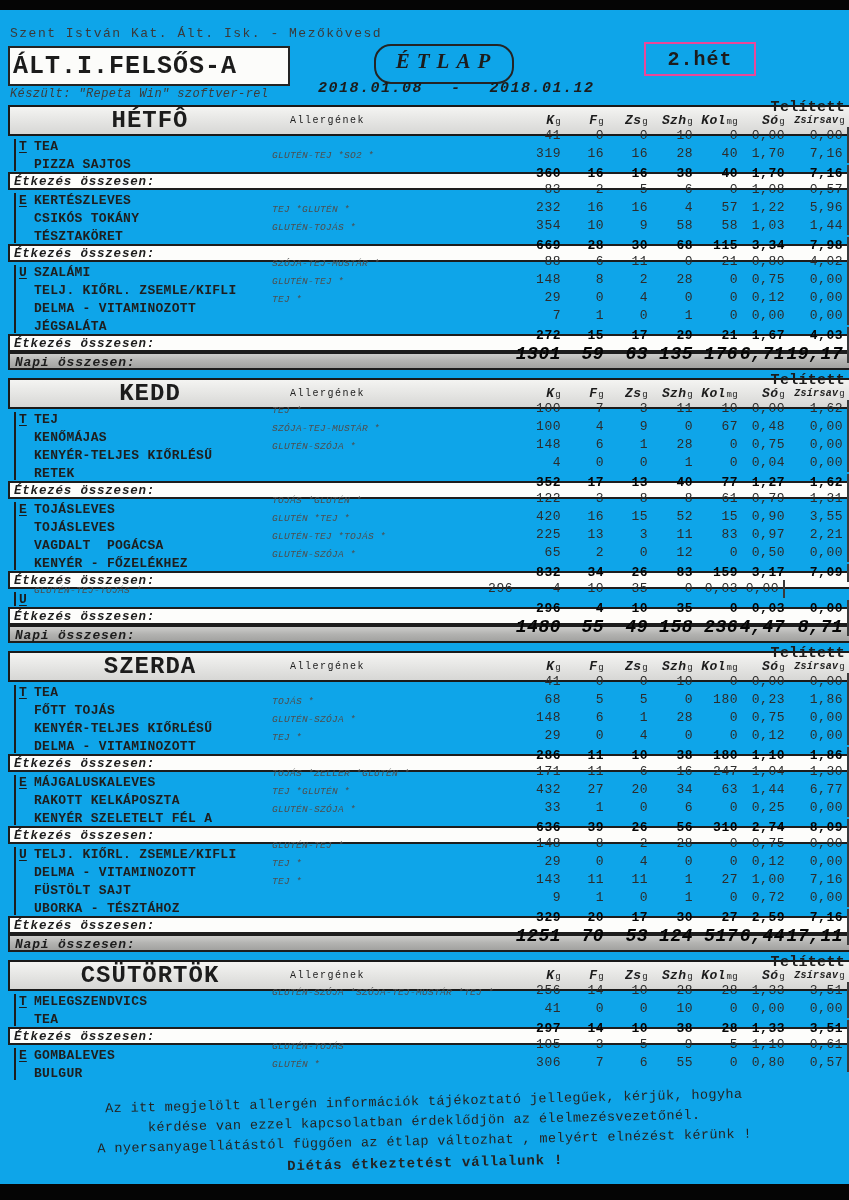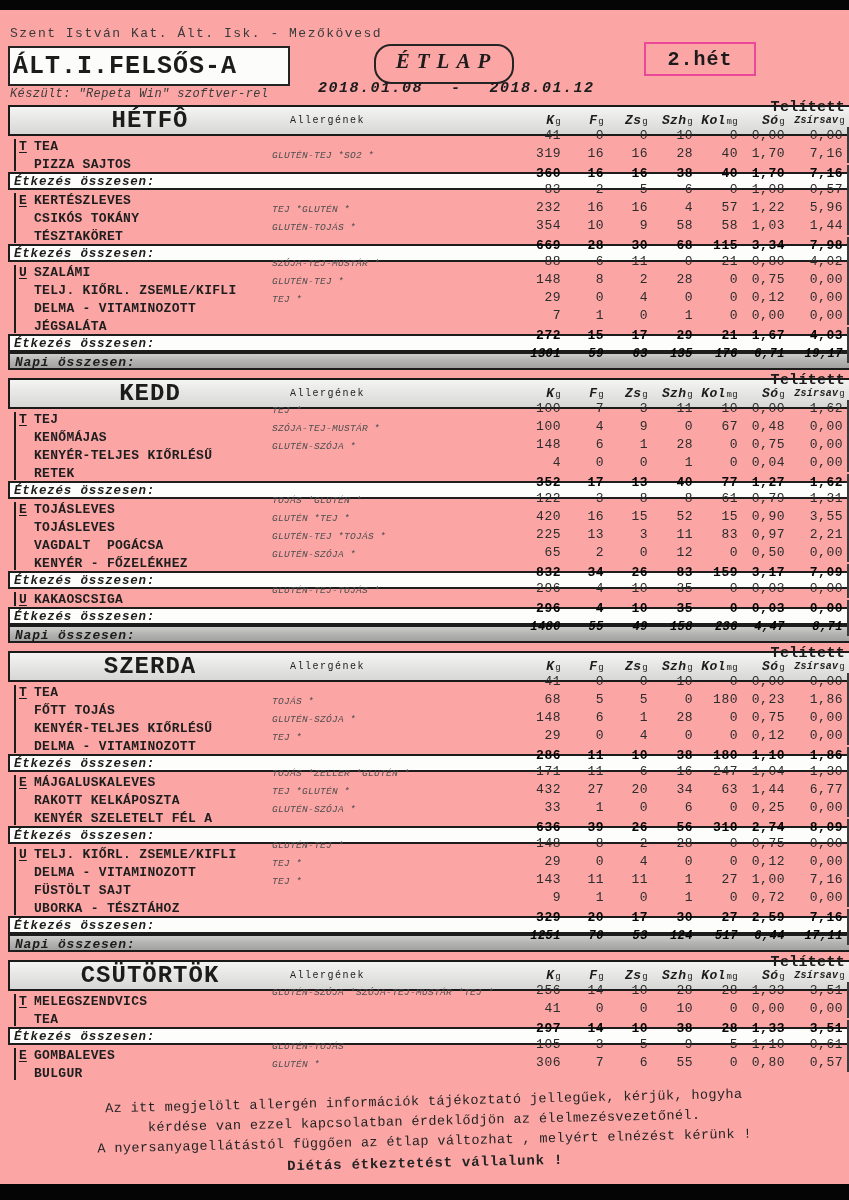--- a/index.html
+++ b/index.html
@@ -1,18 +1,18 @@
 <!DOCTYPE html>
 <html><head>
 <meta charset="utf-8">
 <style>
   html,body { margin:0; padding:0; background:#e9e9e9; }
   .page {
     position:relative; width:849px; height:1200px; margin:0 auto;
-    background:#fca5a5; overflow:hidden;
+    background:#0ea5e9; overflow:hidden;
     font-family:"Liberation Mono", "DejaVu Sans Mono", monospace;
     color:#1c1c1c;
   }
   .scan-bar { position:absolute; left:0; right:0; background:#050505; }
   .scan-bar.top { top:0; height:10px; }
   .scan-bar.bottom { bottom:0; height:16px; }
 
   
   .school-line { position:absolute; top:26px; left:10px; font-size:13px; letter-spacing:1.5px; color:#3a3a3a; }
   .class-box {
@@ -73,21 +73,21 @@
     grid-column:1/4; font-weight:bold; font-style:italic; font-size:12.5px;
     line-height:13px; padding:2px 0 0 4px; letter-spacing:0.8px;
   }
   .total-row .num { font-weight:bold; color:#060606; }
 
   .napi-row { border:2px solid #1d1d1d; border-right:none; background:linear-gradient(180deg,#cdcdcb 0%,#b3b3b1 50%,#a2a2a0 100%); }
   .napi-row .tlabel {
     grid-column:1/4; font-weight:bold; font-style:italic; font-size:13px;
     line-height:13px; padding:2px 0 0 5px; letter-spacing:0.8px;
   }
-  .napi-row .num { font-weight:bold; font-style:italic; font-size:12px; color:#050505; }
+  .napi-row .num { font-weight:bold; font-style:italic; font-size:18px; color:#050505; }
 
   
   .footer { position:absolute; left:0; right:0; top:1092px; text-align:center; transform:rotate(-1.3deg); color:#242424; }
   .footer p { margin:0 0 1px; font-size:13.5px; line-height:19px; letter-spacing:0.4px; }
   .footer p.bold { font-weight:bold; font-size:14px; margin-top:3px; letter-spacing:0.8px; }
 </style>
 </head>
 <body>
 
 <div class="page">
@@ -402,21 +402,20 @@
           <span class="num">34</span>
           <span class="num">26</span>
           <span class="num">83</span>
           <span class="num">159</span>
           <span class="num">3,17</span>
           <span class="num last">7,09</span>
         </div>
         <div class="block">
           <div class="row item">
             <span class="code"><u>U</u></span>
-            <span class="iname">KAKAOSCSIGA</span>
             <span class="iallerg">GLUTÉN-TEJ-TOJÁS *</span>
             <span class="num">296</span>
             <span class="num">4</span>
             <span class="num">10</span>
             <span class="num">35</span>
             <span class="num">0</span>
             <span class="num">0,03</span>
             <span class="num last">0,00</span>
           </div>
         </div>

